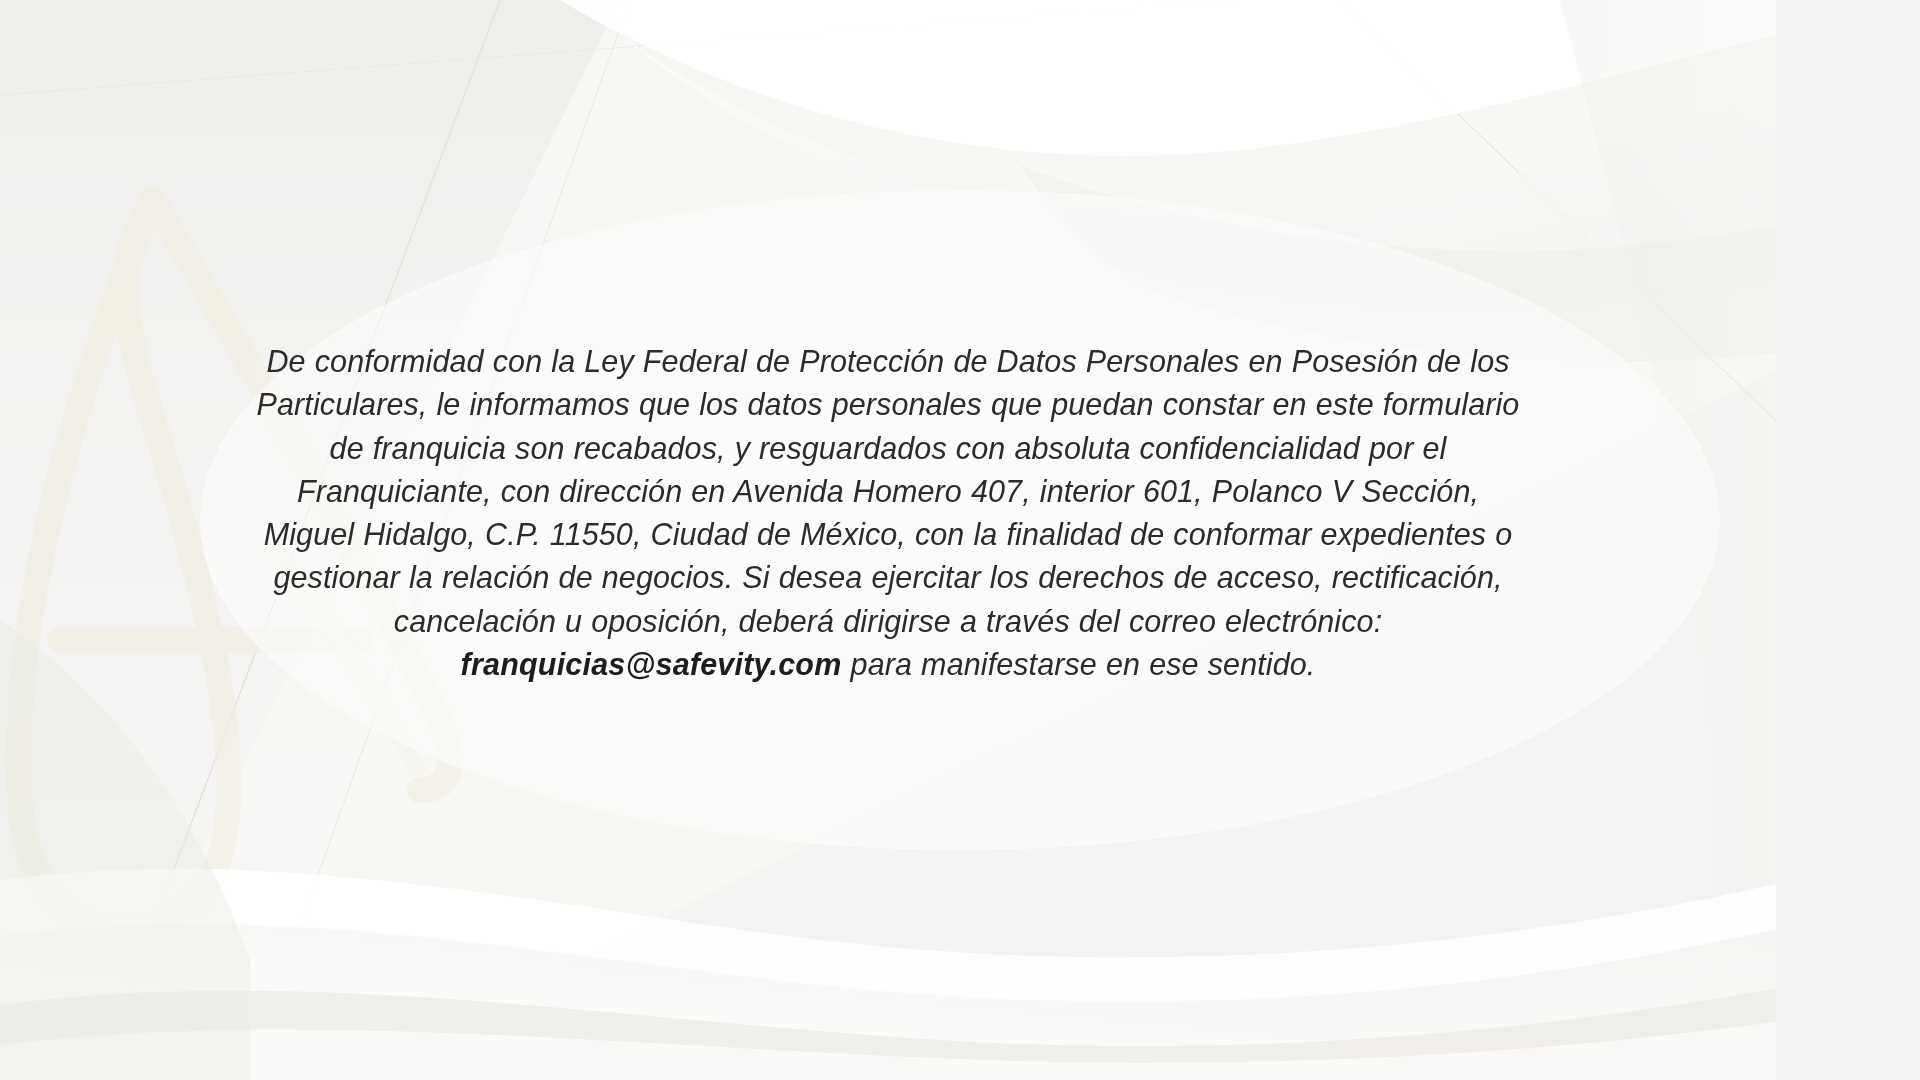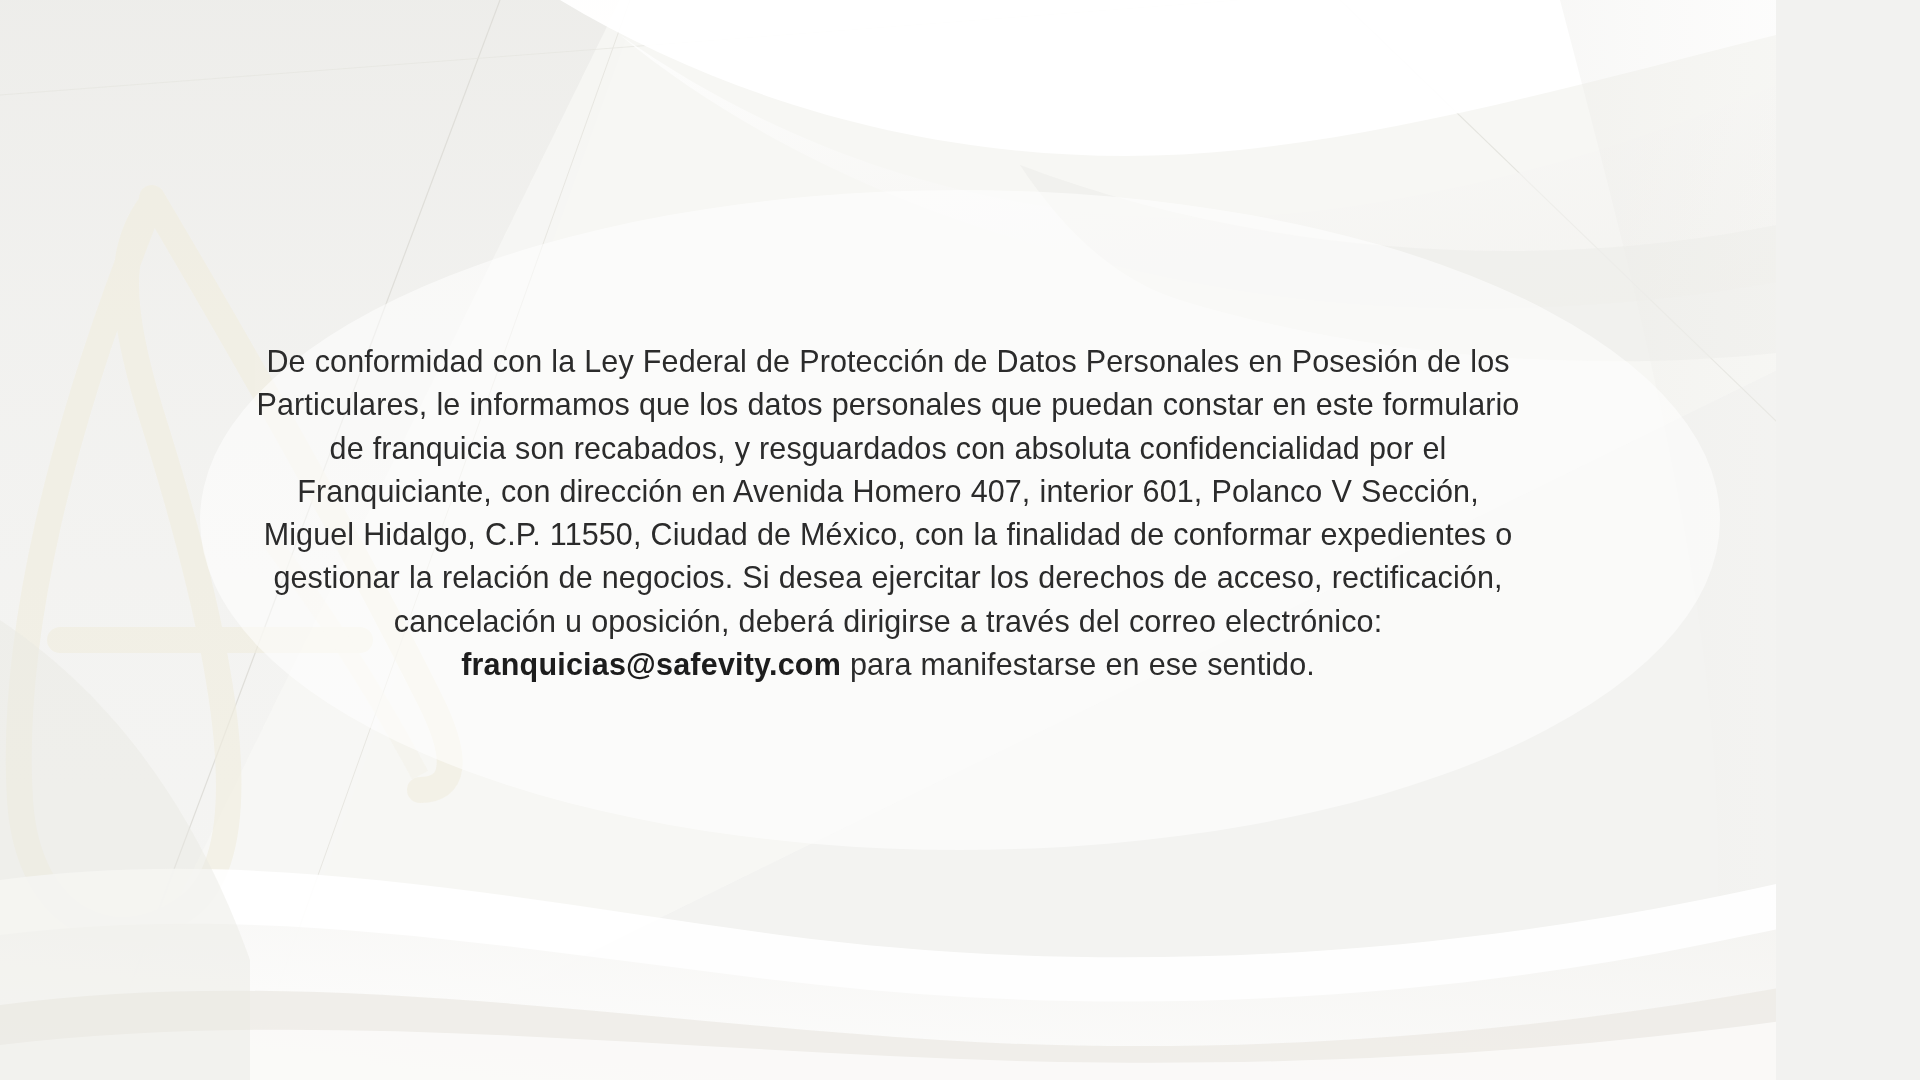--- a/index.html
+++ b/index.html
@@ -15,20 +15,21 @@
     font-family: "Liberation Sans", sans-serif;
     background: #f2f2f0;
   }
 
   .page {
     position: relative;
     width: 1776px;
     height: 1080px;
     overflow: hidden;
     background: linear-gradient(160deg, #ececeb 0%, #f4f4f3 28%, #fbfbfa 55%, #f6f6f4 78%, #eeeeec 100%);
+    font-style: italic;
   }
 
   
   .bg-layer {
     position: absolute;
     inset: 0;
     pointer-events: none;
   }
 
   .bg-svg {

